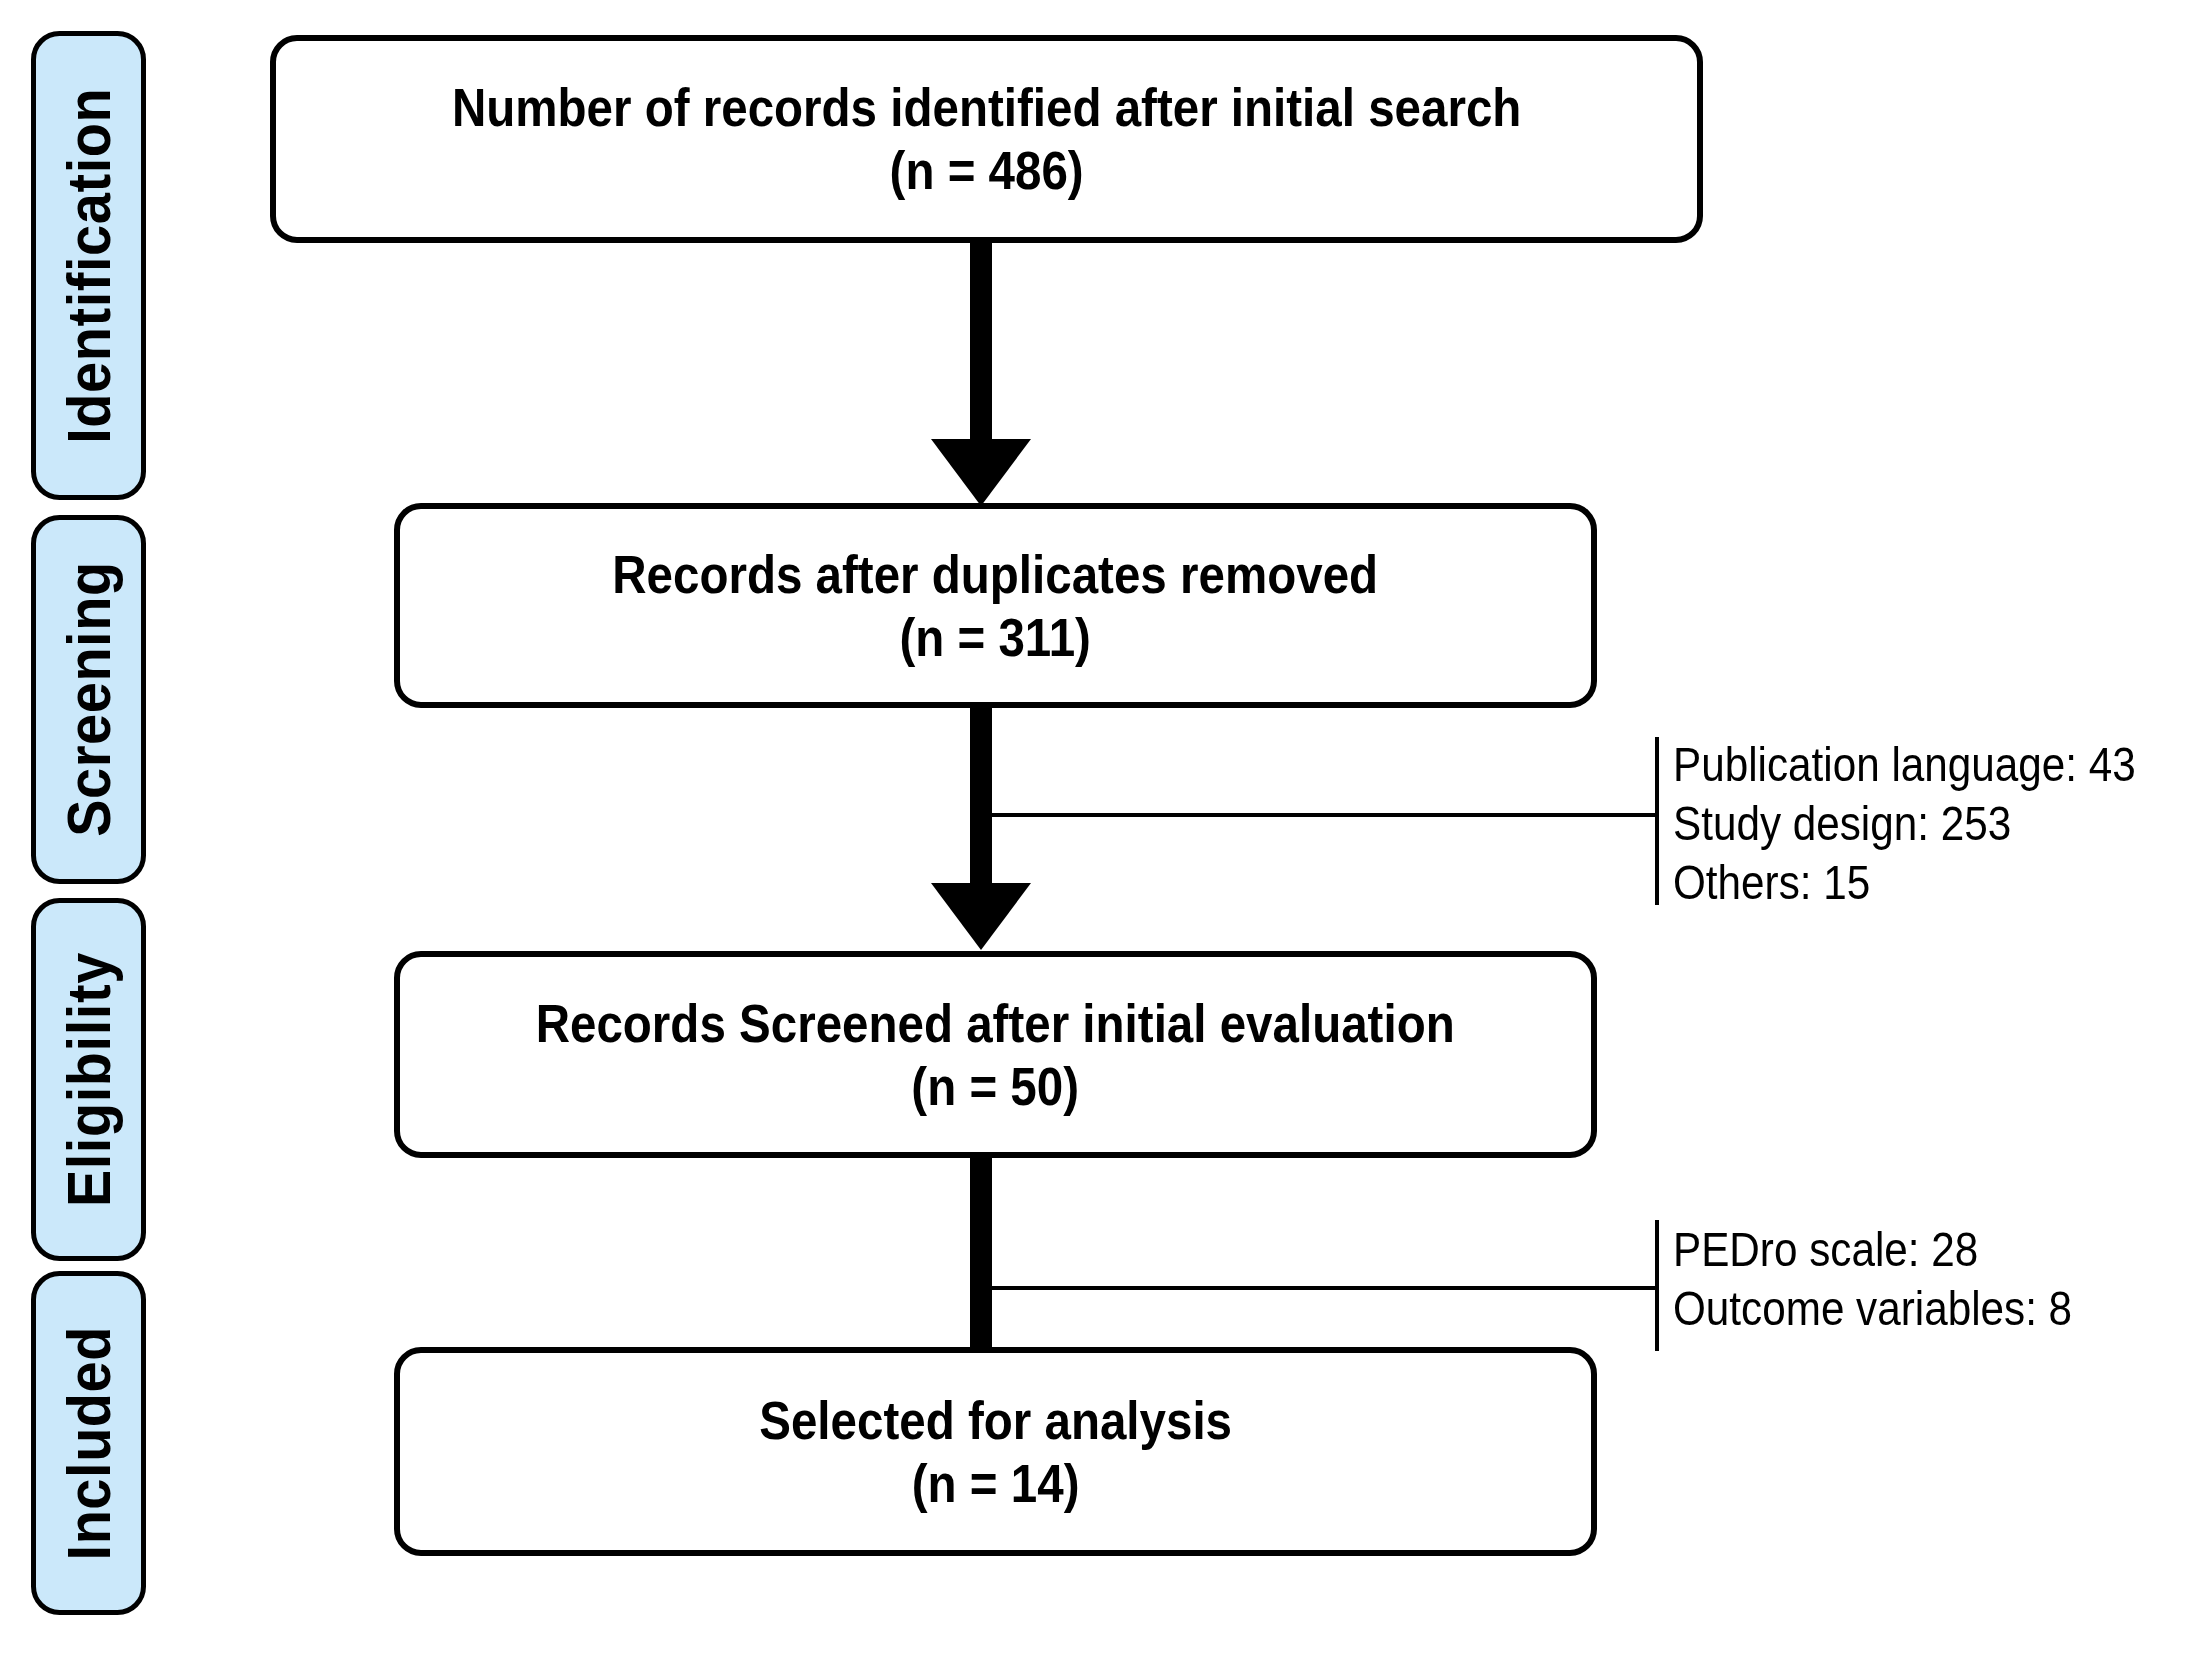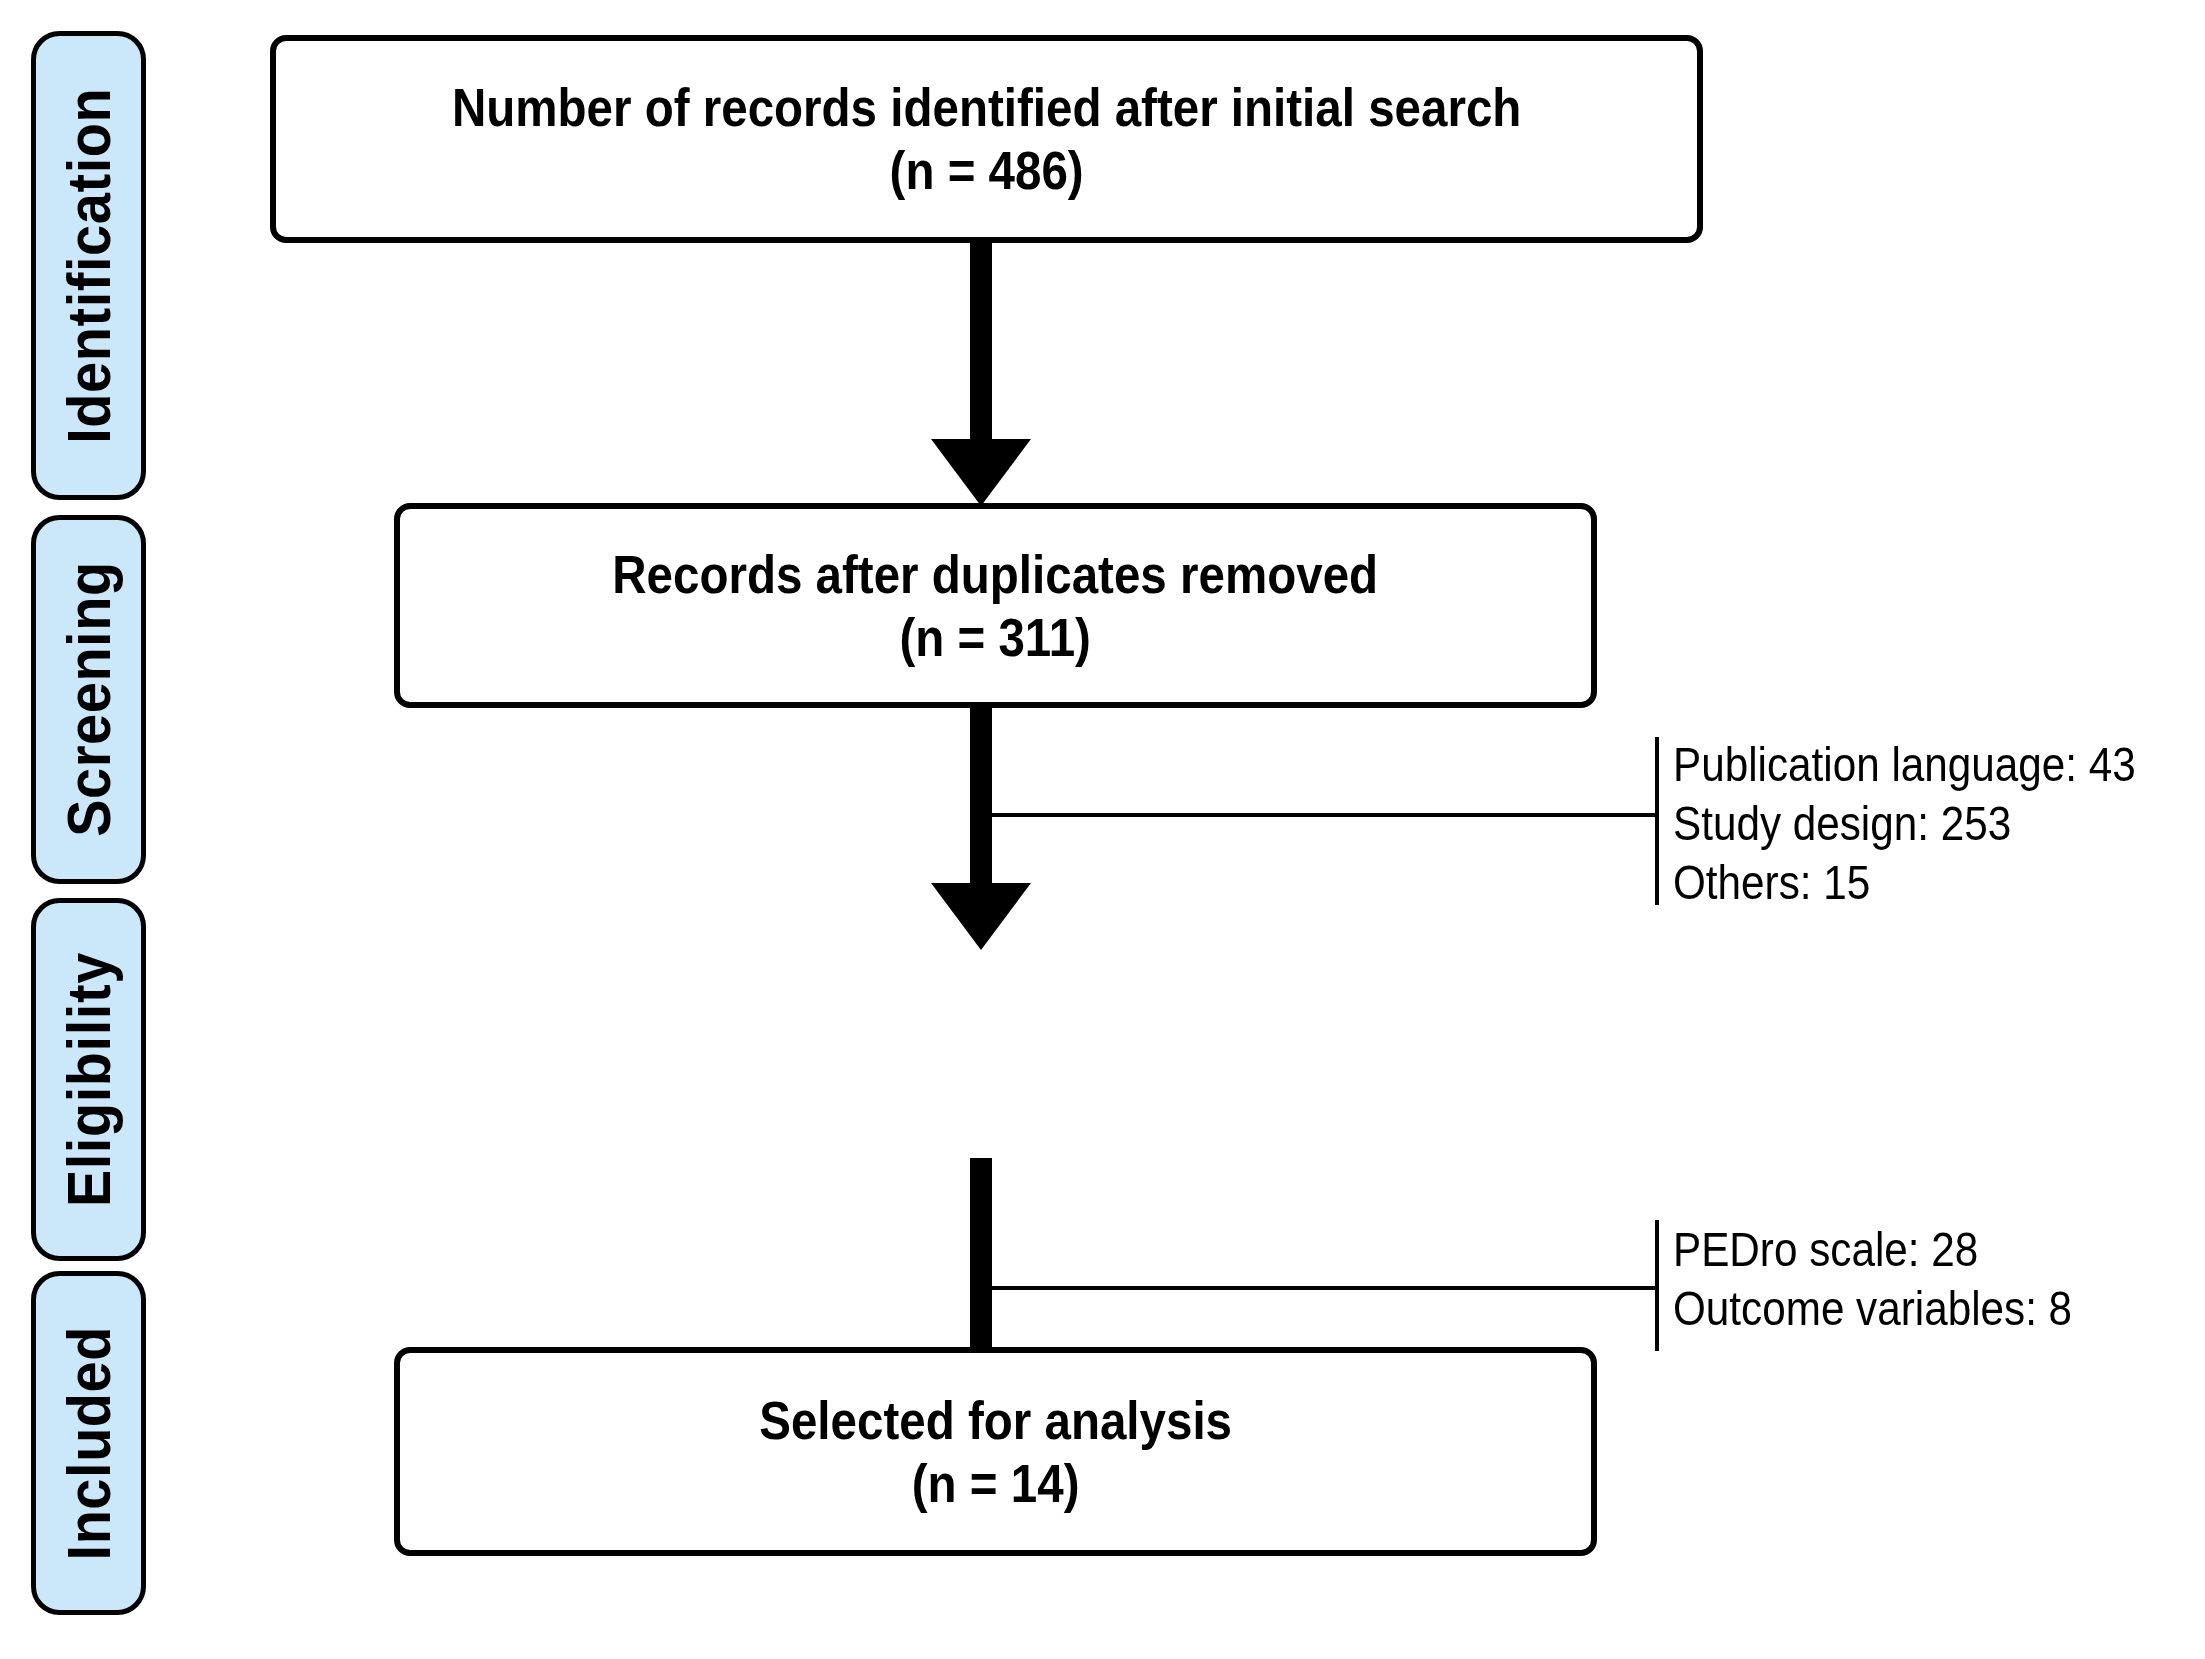--- a/index.html
+++ b/index.html
@@ -31,21 +31,21 @@
     font-weight:bold;
     font-size:62px;
     letter-spacing:0.7px;
     white-space:nowrap;
   }
   
   .fbox{
     position:absolute;
     background:#ffffff;
     border:6.1px solid #000;
-    border-radius:16px;
+    border-radius:27px;
     box-sizing:border-box;
     display:flex;
     align-items:center;
     justify-content:center;
     text-align:center;
   }
   .fbox .txt{
     font-weight:bold;
     font-size:54px;
     line-height:1.16;
@@ -113,20 +113,26 @@
   <div class="head" style="left:931px;top:883px;"></div>
 
   <div class="hline" style="left:981px;top:813px;width:674px;"></div>
   <div class="vbar" style="left:1655px;top:737px;height:168px;"></div>
   <div class="excl" style="left:1673px;top:735px;">
     <div>Publication language: 43</div>
     <div>Study design: 253</div>
     <div>Others: 15</div>
   </div>
 
+  <div class="fbox" style="left:394px;top:951px;width:1203px;height:207px;">
+    <div class="txt">
+      <div>Records Screened after initial evaluation</div>
+      <div>(n = 50)</div>
+    </div>
+  </div>
 
   <div class="stem" style="left:970px;top:1158px;height:211px;"></div>
   <div class="head" style="left:931px;top:1366px;"></div>
 
   <div class="hline" style="left:981px;top:1286px;width:674px;"></div>
   <div class="vbar" style="left:1655px;top:1220px;height:131px;"></div>
   <div class="excl" style="left:1673px;top:1220px;">
     <div>PEDro scale: 28</div>
     <div>Outcome variables: 8</div>
   </div>

